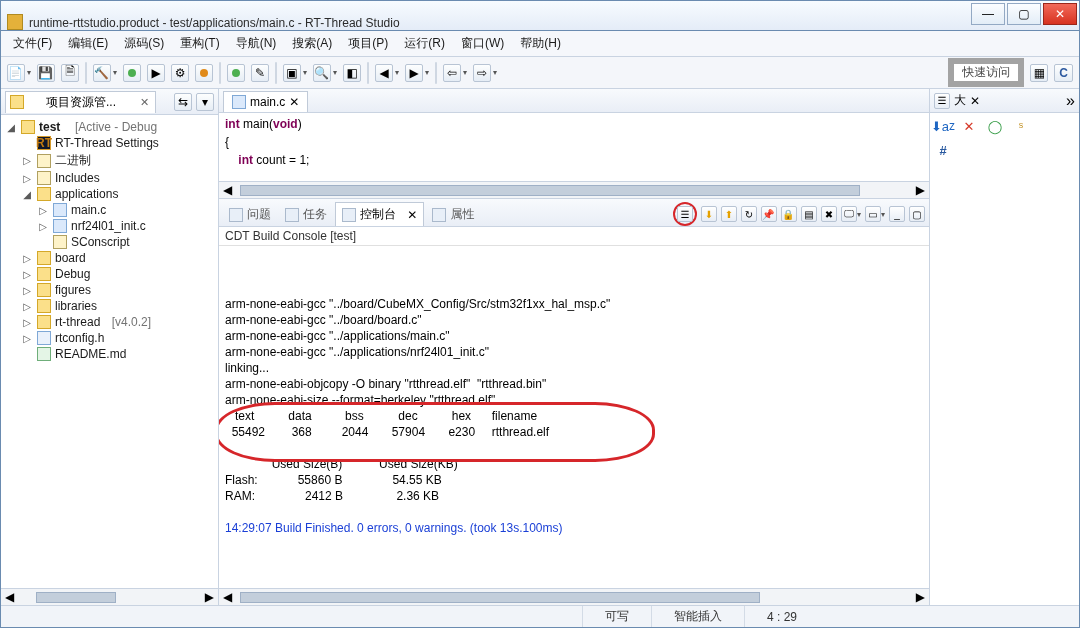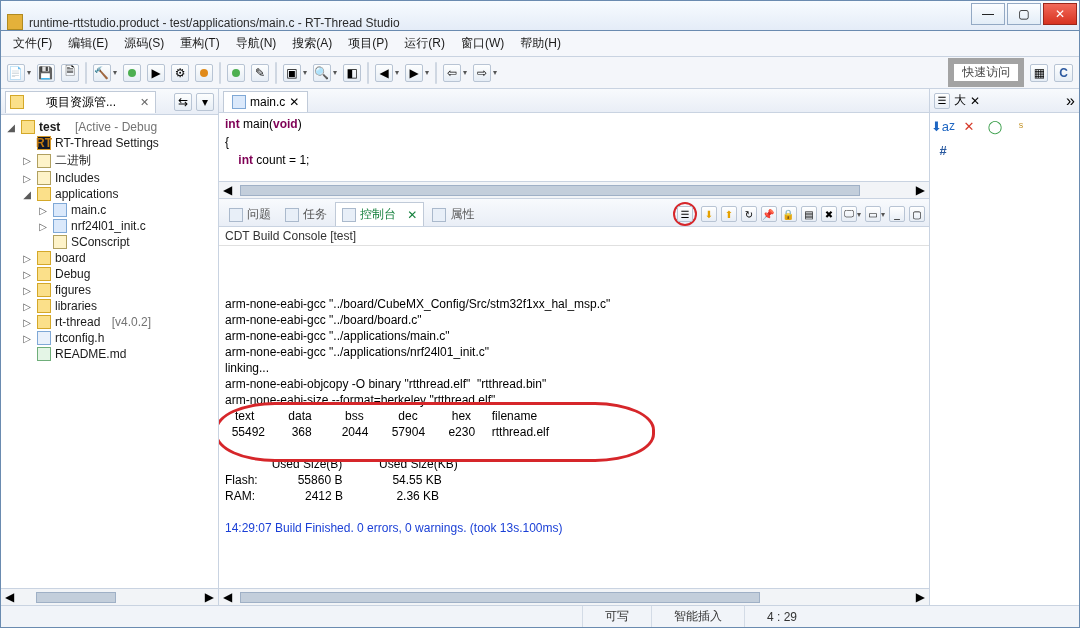--- a/index.html
+++ b/index.html
@@ -45,21 +45,21 @@
 .editortabs{height:24px;background:linear-gradient(#f8fafd,#e9eef6);display:flex;align-items:flex-end;padding:0 4px;border-bottom:1px solid #c9d3e1}
 .editortab{display:flex;align-items:center;gap:4px;padding:3px 8px;background:#fff;border:1px solid #c0cad8;border-bottom:none}
 .editorbody{flex:1;display:flex;font-family:Consolas,monospace;font-size:13px;overflow:hidden;background:#fff}
 .gutter{width:46px;background:#fff;color:#8a8a8a;text-align:right;padding:2px 6px 2px 0;border-right:1px solid #ececec;line-height:18px}
 .gutter .br{display:inline-block;width:8px;height:8px;background:#2e7dd6;border-radius:50%;margin-left:4px;vertical-align:middle}
 .code{flex:1;padding:2px 6px;line-height:18px;white-space:pre}
 .kw{color:#7f0055;font-weight:bold}
 .bottompanel{flex:1;display:flex;flex-direction:column;min-height:0}
 .bottomtabsrow{height:28px;background:linear-gradient(#f8fafd,#e9eef6);border-bottom:1px solid #c9d3e1;display:flex;align-items:flex-end;padding:0 4px;gap:2px}
 .btab{display:flex;align-items:center;gap:4px;padding:3px 6px;color:#555}
-.btab.active{background:#fff;border:1px solid #c0cad8;border-bottom:none;color:#15803d}
+.btab.active{background:#fff;border:1px solid #c0cad8;border-bottom:none;color:#000000}
 .btab .bico{width:14px;height:14px;border:1px solid #aab9cc;background:#e8eff8}
 .btoolbar{margin-left:auto;display:flex;align-items:center;gap:4px}
 .bico2{width:16px;height:16px;border:1px solid #b8c4d4;background:linear-gradient(#fff,#e7edf5);border-radius:2px;display:flex;align-items:center;justify-content:center;font-size:10px}
 .circle-red{border:2px solid #d6262a;border-radius:50%;width:24px;height:24px;position:relative;display:flex;align-items:center;justify-content:center}
 .consolehdr{padding:2px 6px;color:#333;border-bottom:1px solid #e0e0e0;background:#fff}
 .console{flex:1;overflow:auto;background:#fff;padding:2px 6px;font-family:Consolas,"Courier New",monospace;font-size:13px;line-height:16px;white-space:pre;color:#000;position:relative}
 .console .blue{color:#1a3fd6}
 .redoval{position:absolute;border:3px solid #d6262a;border-radius:60px/28px;pointer-events:none}
 .rightpanel{width:150px;border-left:1px solid #c9d3e1;display:flex;flex-direction:column}
 .righthdr{height:24px;background:linear-gradient(#f8fafd,#e9eef6);border-bottom:1px solid #c9d3e1;display:flex;align-items:center;padding:0 4px;gap:4px}

